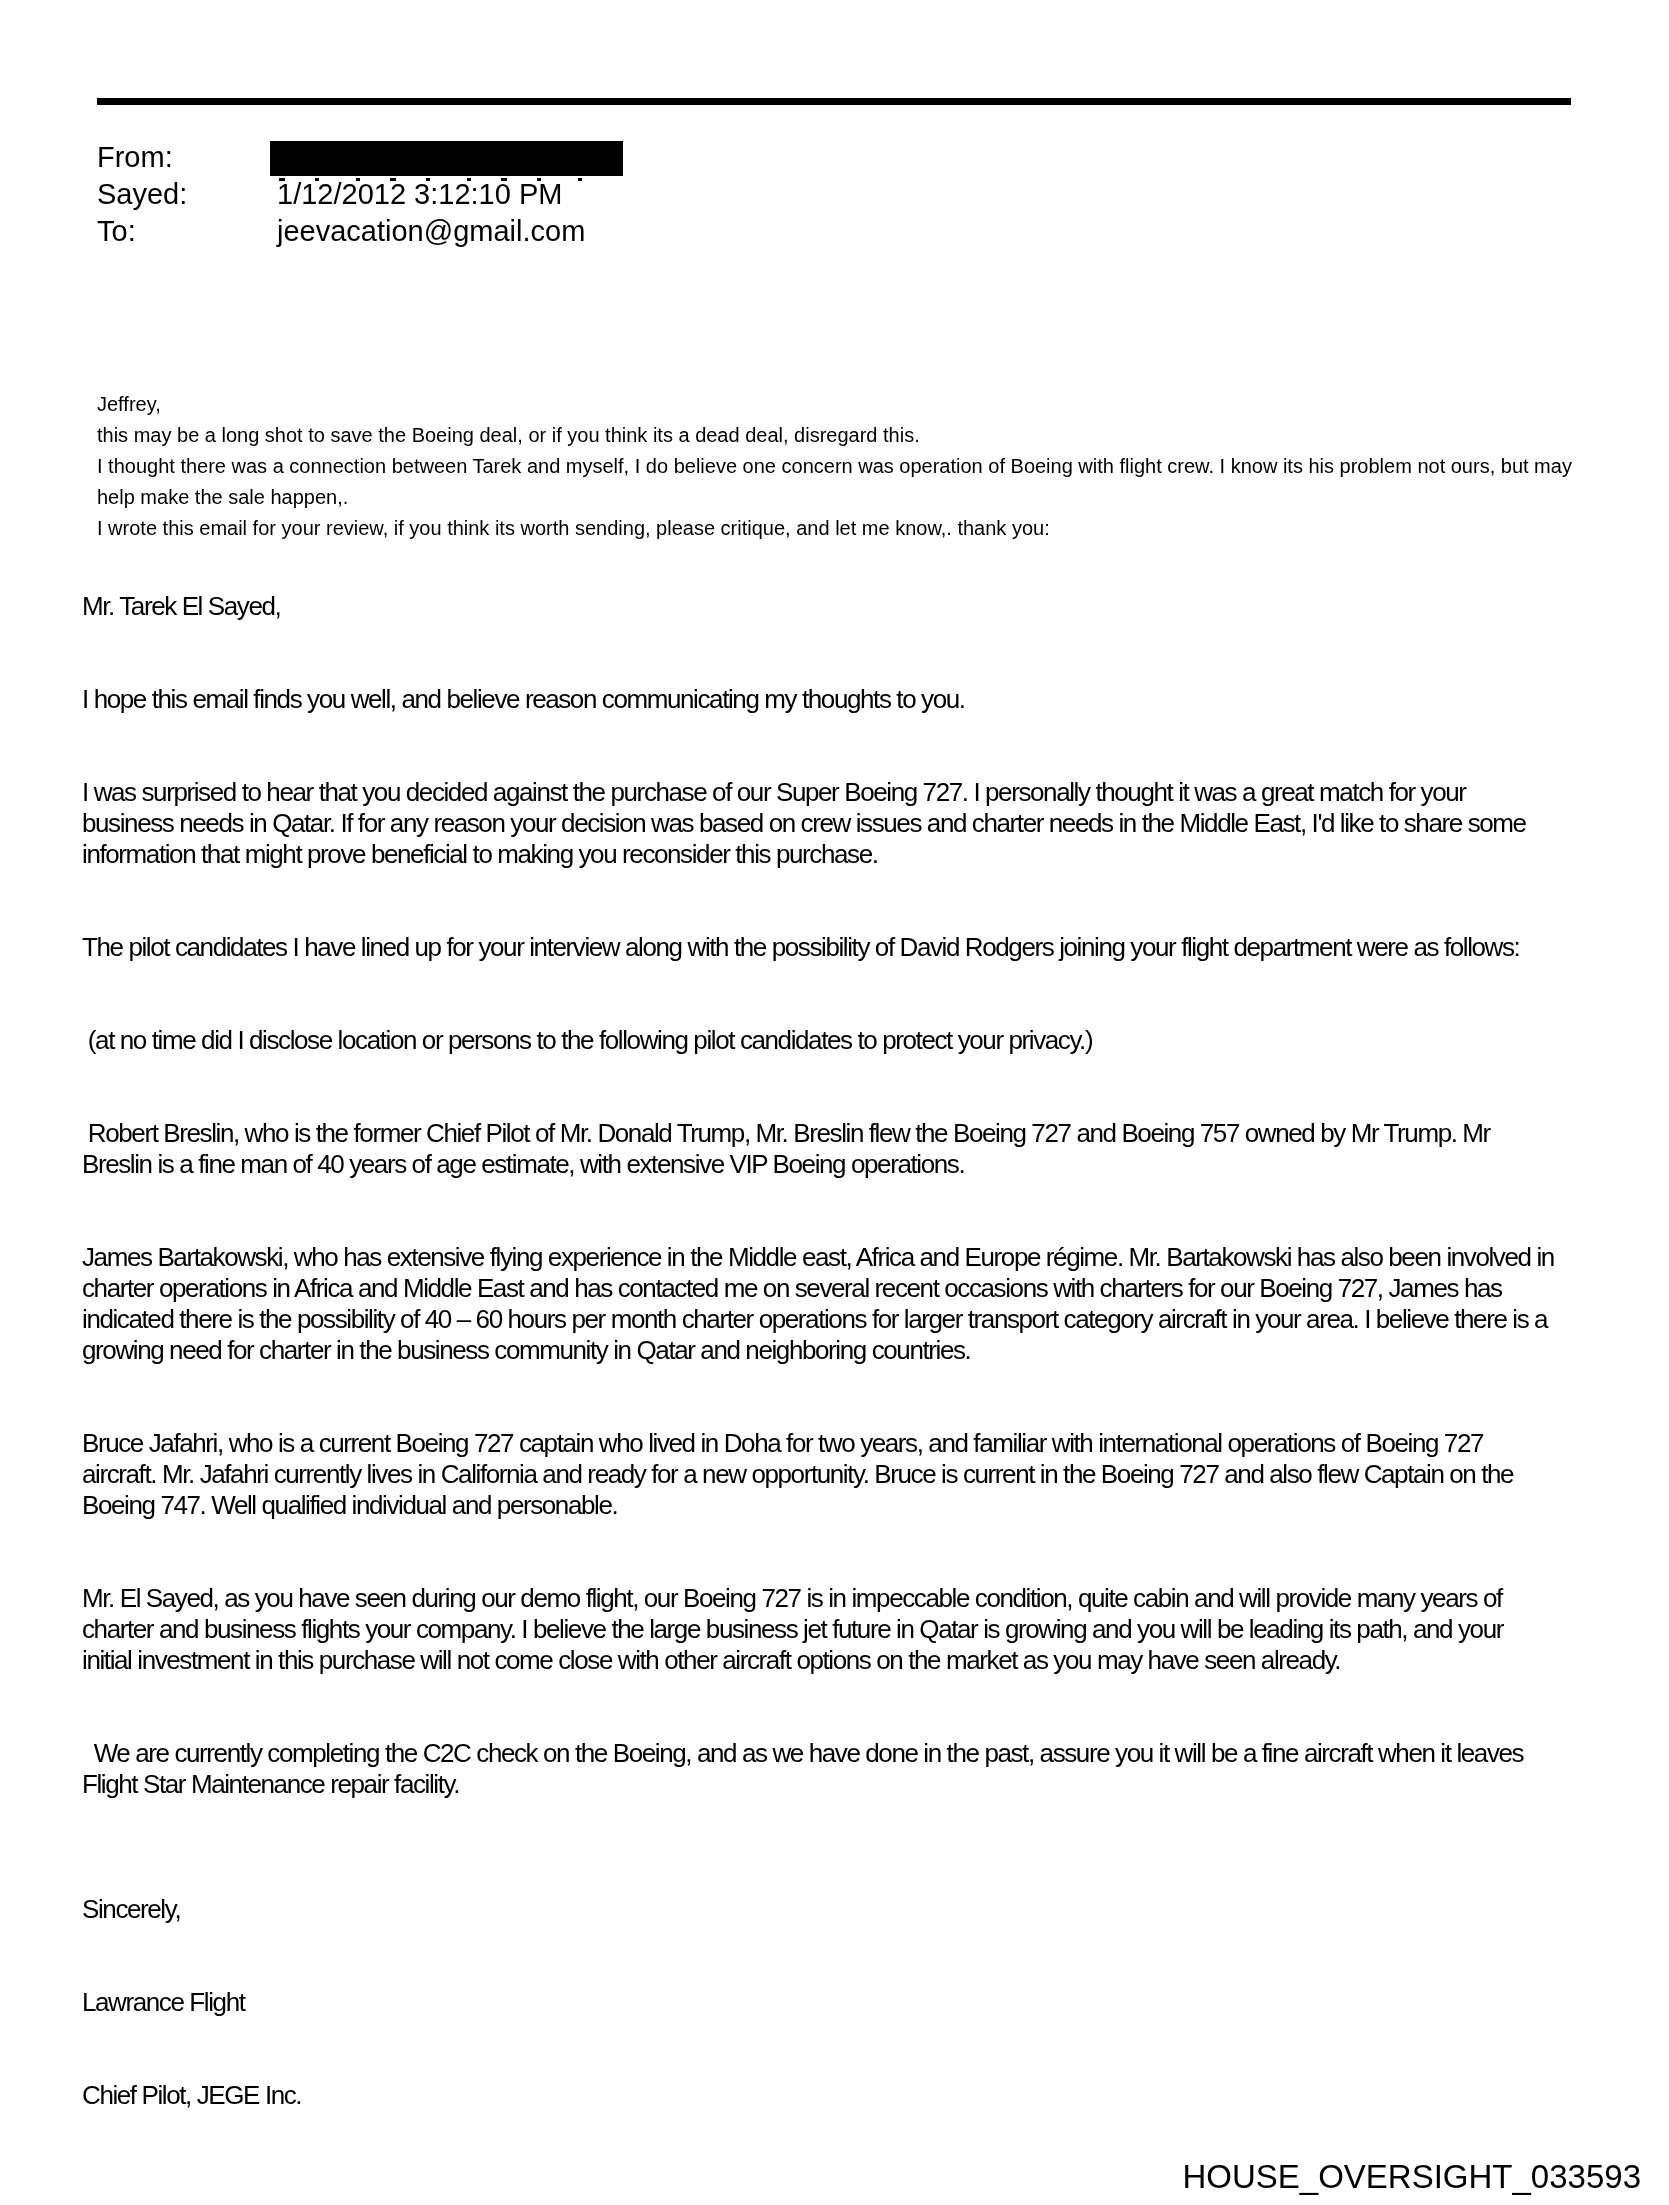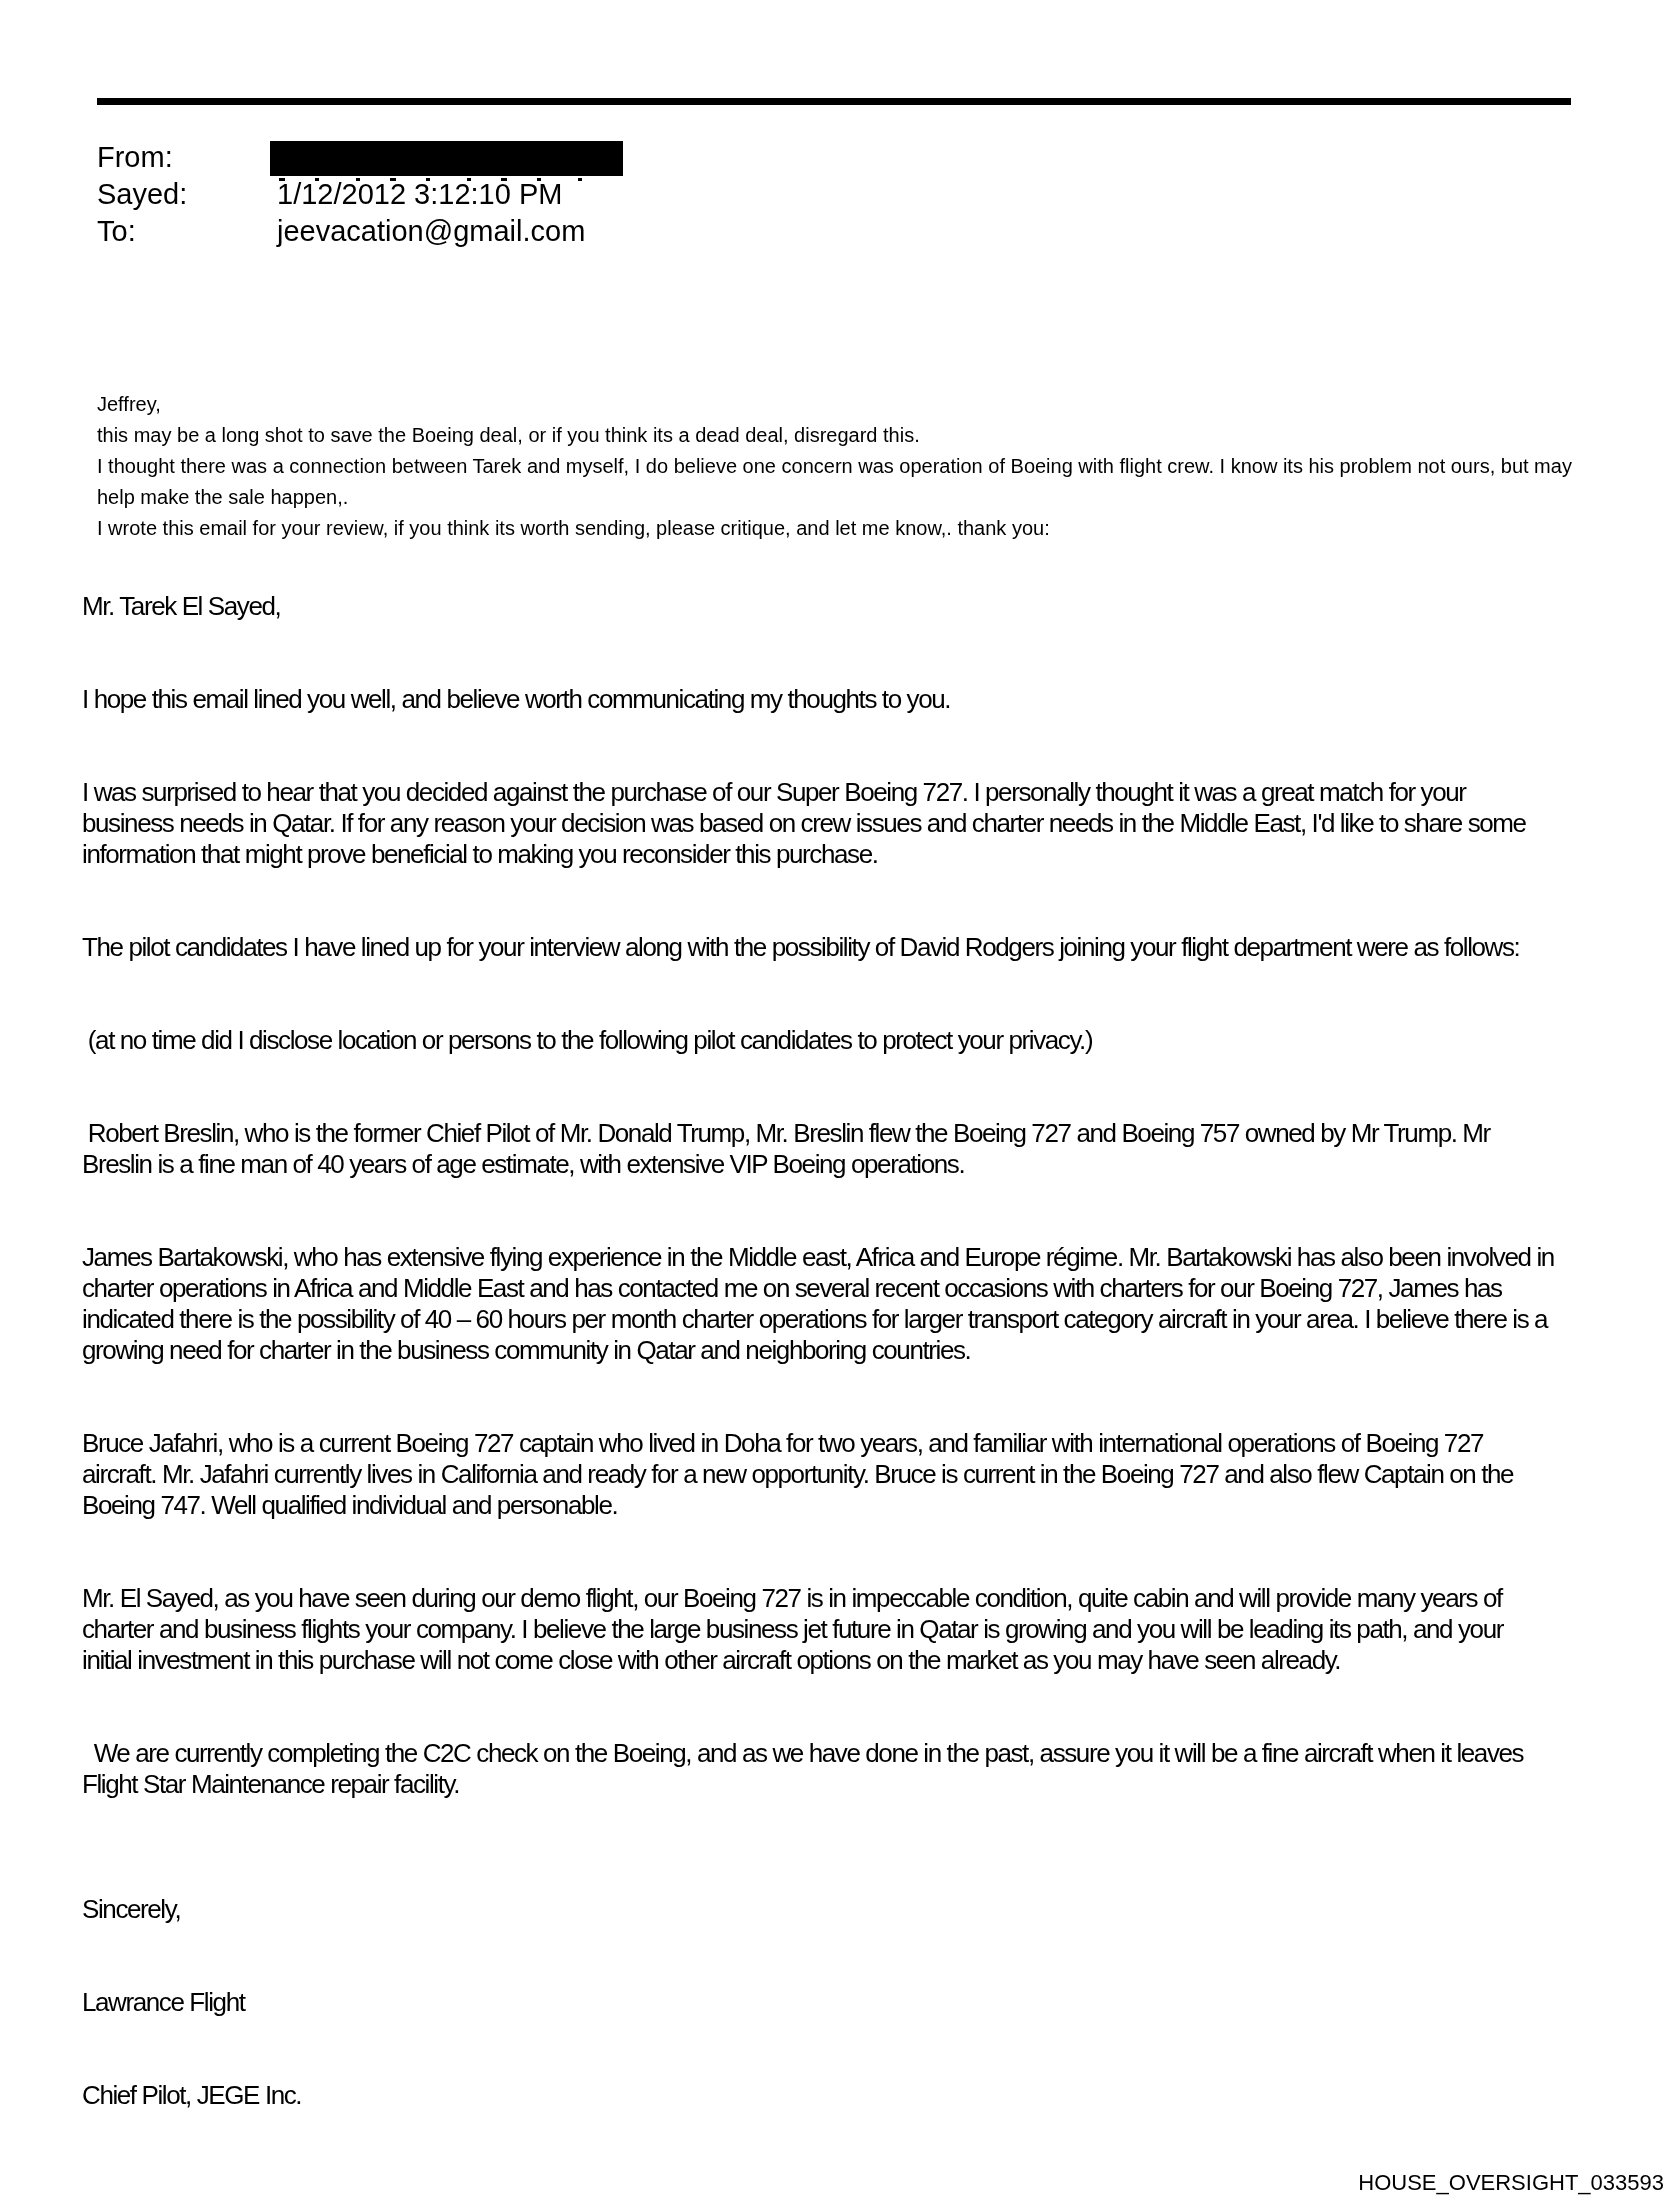--- a/index.html
+++ b/index.html
@@ -81,23 +81,23 @@
     white-space: pre-line;
   }
   .drafted p {
     margin: 0 0 31px 0;
   }
   .drafted p.gap-before-sig {
     margin-bottom: 63px;
   }
   .bates {
     position: absolute;
-    right: 5px;
+    right: 28px;
     bottom: 9.2px;
-    font-size: 22px;
+    font-size: 33px;
     white-space: nowrap;
   }
 </style>
 </head>
 <body>
 
 <div class="page">
 
   <div class="top-rule"></div>
 
@@ -120,21 +120,21 @@
 
   <div class="intro">
     <p>Jeffrey,
 this may be a long shot to save the Boeing deal, or if you think its a dead deal, disregard this.
 I thought there was a connection between Tarek and myself, I do believe one concern was operation of Boeing with flight crew. I know its his problem not ours, but may help make the sale happen,.
 I wrote this email for your review, if you think its worth sending, please critique, and let me know,. thank you:</p>
   </div>
 
   <div class="drafted">
     <p>Mr. Tarek El Sayed,</p>
-    <p>I hope this email lined you well, and believe worth communicating my thoughts to you.</p>
+    <p>I hope this email finds you well, and believe reason communicating my thoughts to you.</p>
     <p>I was surprised to hear that you decided against the purchase of our Super Boeing 727. I personally thought it was a great match for your business needs in Qatar. If for any reason your decision was based on crew issues and charter needs in the Middle East, I'd like to share some information that might prove beneficial to making you reconsider this purchase.</p>
     <p>The pilot candidates I have lined up for your interview along with the possibility of David Rodgers joining your flight department were as follows:</p>
     <p>&nbsp;(at no time did I disclose location or persons to the following pilot candidates to protect your privacy.)</p>
     <p>&nbsp;Robert Breslin, who is the former Chief Pilot of Mr. Donald Trump, Mr. Breslin flew the Boeing 727 and Boeing 757 owned by Mr Trump.  Mr Breslin is a fine man of 40 years of age estimate, with extensive VIP Boeing operations.</p>
     <p>James Bartakowski, who has extensive flying experience in the Middle east, Africa and Europe régime. Mr. Bartakowski has also been involved in charter operations in Africa and Middle East and has contacted me on several recent occasions with charters for our Boeing 727,  James has indicated there is the possibility  of 40 – 60 hours per month charter operations for larger transport category aircraft in your area. I believe there is a growing need for charter in the business community in Qatar and neighboring countries.</p>
     <p>Bruce  Jafahri, who is a current Boeing 727 captain who lived in Doha for two years, and familiar with international operations of Boeing 727 aircraft. Mr. Jafahri currently lives in California and ready for a new opportunity. Bruce is current in the Boeing 727 and also flew Captain on the Boeing 747. Well qualified individual and personable.</p>
     <p>Mr. El Sayed, as you have seen during our demo flight, our Boeing 727 is in impeccable condition, quite cabin and will provide many years of charter and business flights  your company. I believe the large business jet future in Qatar is growing and you will be leading its path, and your initial investment in this purchase will not come close with other aircraft options on the market as you may have seen already.</p>
     <p class="gap-before-sig">&nbsp;&nbsp;We are currently completing the C2C check on the Boeing, and as we have done in the past, assure you it will be a fine aircraft when it leaves Flight Star Maintenance repair facility.</p>
     <p>Sincerely,</p>
     <p>Lawrance Flight</p>

